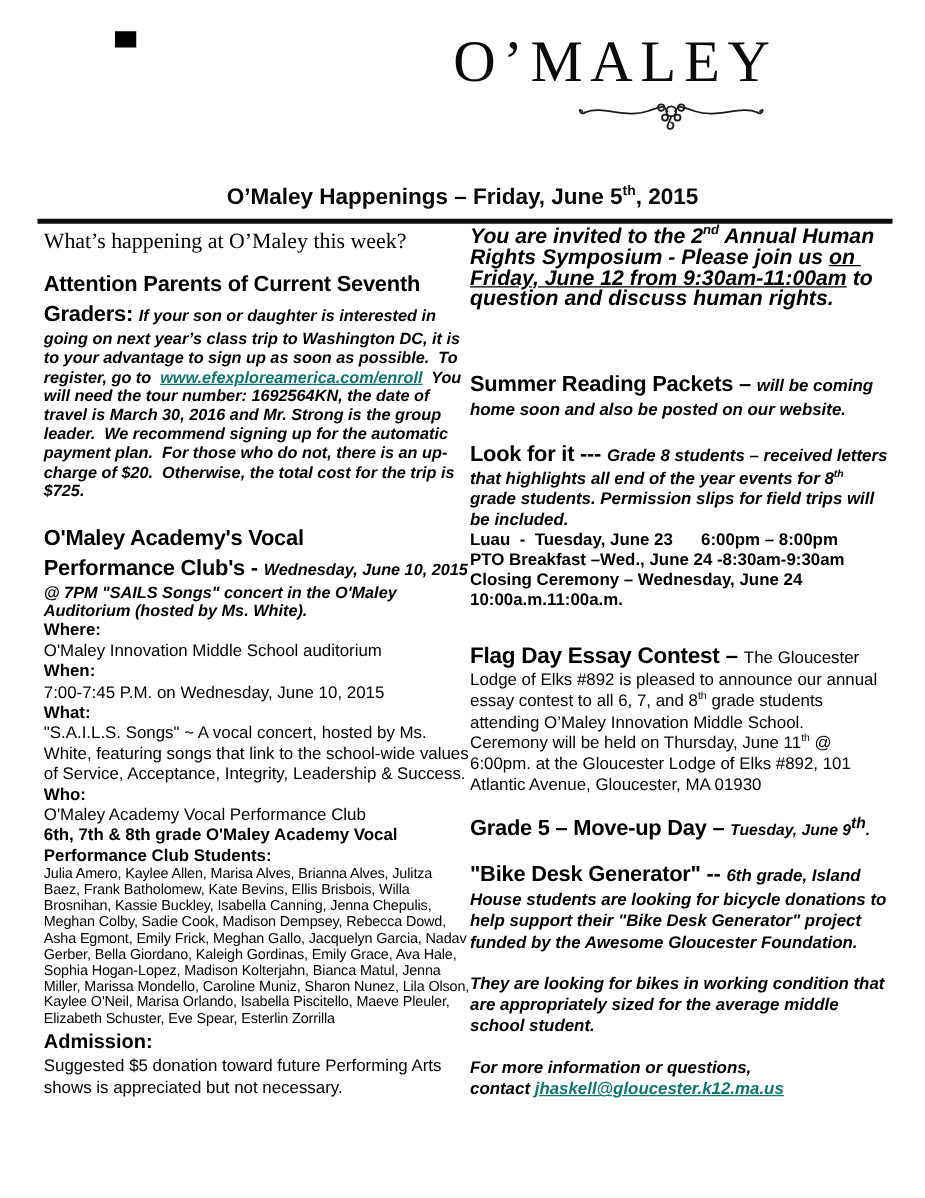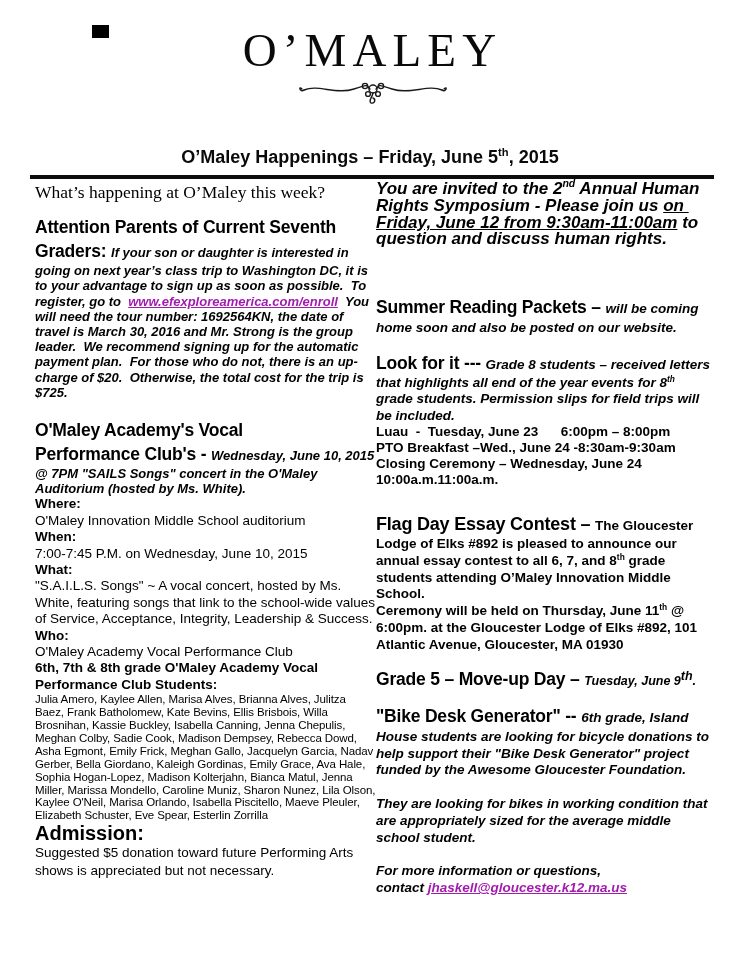--- a/index.html
+++ b/index.html
@@ -3,21 +3,21 @@
 <meta charset="utf-8">
 <style>
   * { box-sizing: border-box; }
   html,body { margin:0; padding:0; background:#e8e8e8; }
   .page {
     width:740px; height:958px; background:#ffffff; margin:0 auto;
     position:relative; overflow:hidden; color:#000;
     font-family:"Liberation Sans", sans-serif;
   }
   
-  .logo-wrap { position:absolute; top:25px; left:111px; width:523px; text-align:center; }
+  .logo-wrap { position:absolute; top:25px; left:99px; width:523px; text-align:right; }
   .scan-artifact { position:absolute; top:25px; left:92px; width:17px; height:13px; background:#000; }
   .school-name {
     font-family:"Liberation Serif", serif; font-size:47px; line-height:50px;
     letter-spacing:0.13em; font-weight:400; color:#0a0a0a; white-space:nowrap;
   }
   .banner {
     margin:4px auto 0 auto; width:438px; height:42px; background:#000; color:#fff;
     display:flex; align-items:center; justify-content:center;
     clip-path:polygon(0.5% 50%, 3% 2%, 7.5% 12%, 92.5% 12%, 97% 2%, 99.5% 50%, 97% 98%, 92.5% 88%, 7.5% 88%, 3% 98%);
     font-weight:700; font-size:28px; letter-spacing:0.5px; white-space:nowrap;
@@ -30,26 +30,26 @@
   .rule { position:absolute; top:175px; left:30px; right:26px; height:4px; background:#0d0d0d; }
   
   .columns { position:absolute; top:181px; left:35px; right:25px; display:flex; }
   .col-left  { width:341px; flex:0 0 341px; }
   .col-right { flex:1; }
   .blk { margin:0; white-space:pre-wrap; }
   
   .h   { font-weight:700; font-style:normal; font-size:17.5px; line-height:1.35; letter-spacing:-0.2px; }
   .h18 { font-weight:700; font-style:normal; font-size:18px;  line-height:1.3; letter-spacing:-0.2px; }
   .it  { font-style:italic; font-weight:600; }
-  .r   { font-style:normal; font-weight:700; }
+  .r   { font-style:normal; font-weight:400; }
   .b   { font-weight:700; }
-  .b16 { font-weight:700; font-size:20px; line-height:21px; }
+  .b16 { font-weight:700; font-size:16px; line-height:21px; }
   .u   { text-decoration:underline; text-decoration-color:#000; }
   .sup { vertical-align:super; font-size:0.62em; line-height:0; }
-  a.lnk { color:#a21caf; text-decoration:underline; cursor:pointer; }
+  a.lnk { color:#0f766e; text-decoration:underline; cursor:pointer; }
   .sm  { font-size:12.5px; }
   
   .intro { font-family:"Liberation Serif", serif; font-size:17.5px; line-height:22px; margin-bottom:13px; }
   .attn  { font-size:13px;   line-height:15.2px; font-style:italic; font-weight:600; margin-bottom:19px; }
   .vocal { font-size:13px;   line-height:15px;   font-style:italic; font-weight:600; }
   .info  { font-size:13.5px; line-height:16.4px; }
   .names { font-size:11.5px; line-height:12.9px; letter-spacing:-0.1px; }
   .adm   { font-size:13.5px; line-height:17.2px; margin-top:1px; }
   .sym   { font-size:17px; line-height:16.8px; font-style:italic; font-weight:600; }
   .sum   { font-size:13.5px; line-height:16.8px; margin-top:48px; }

